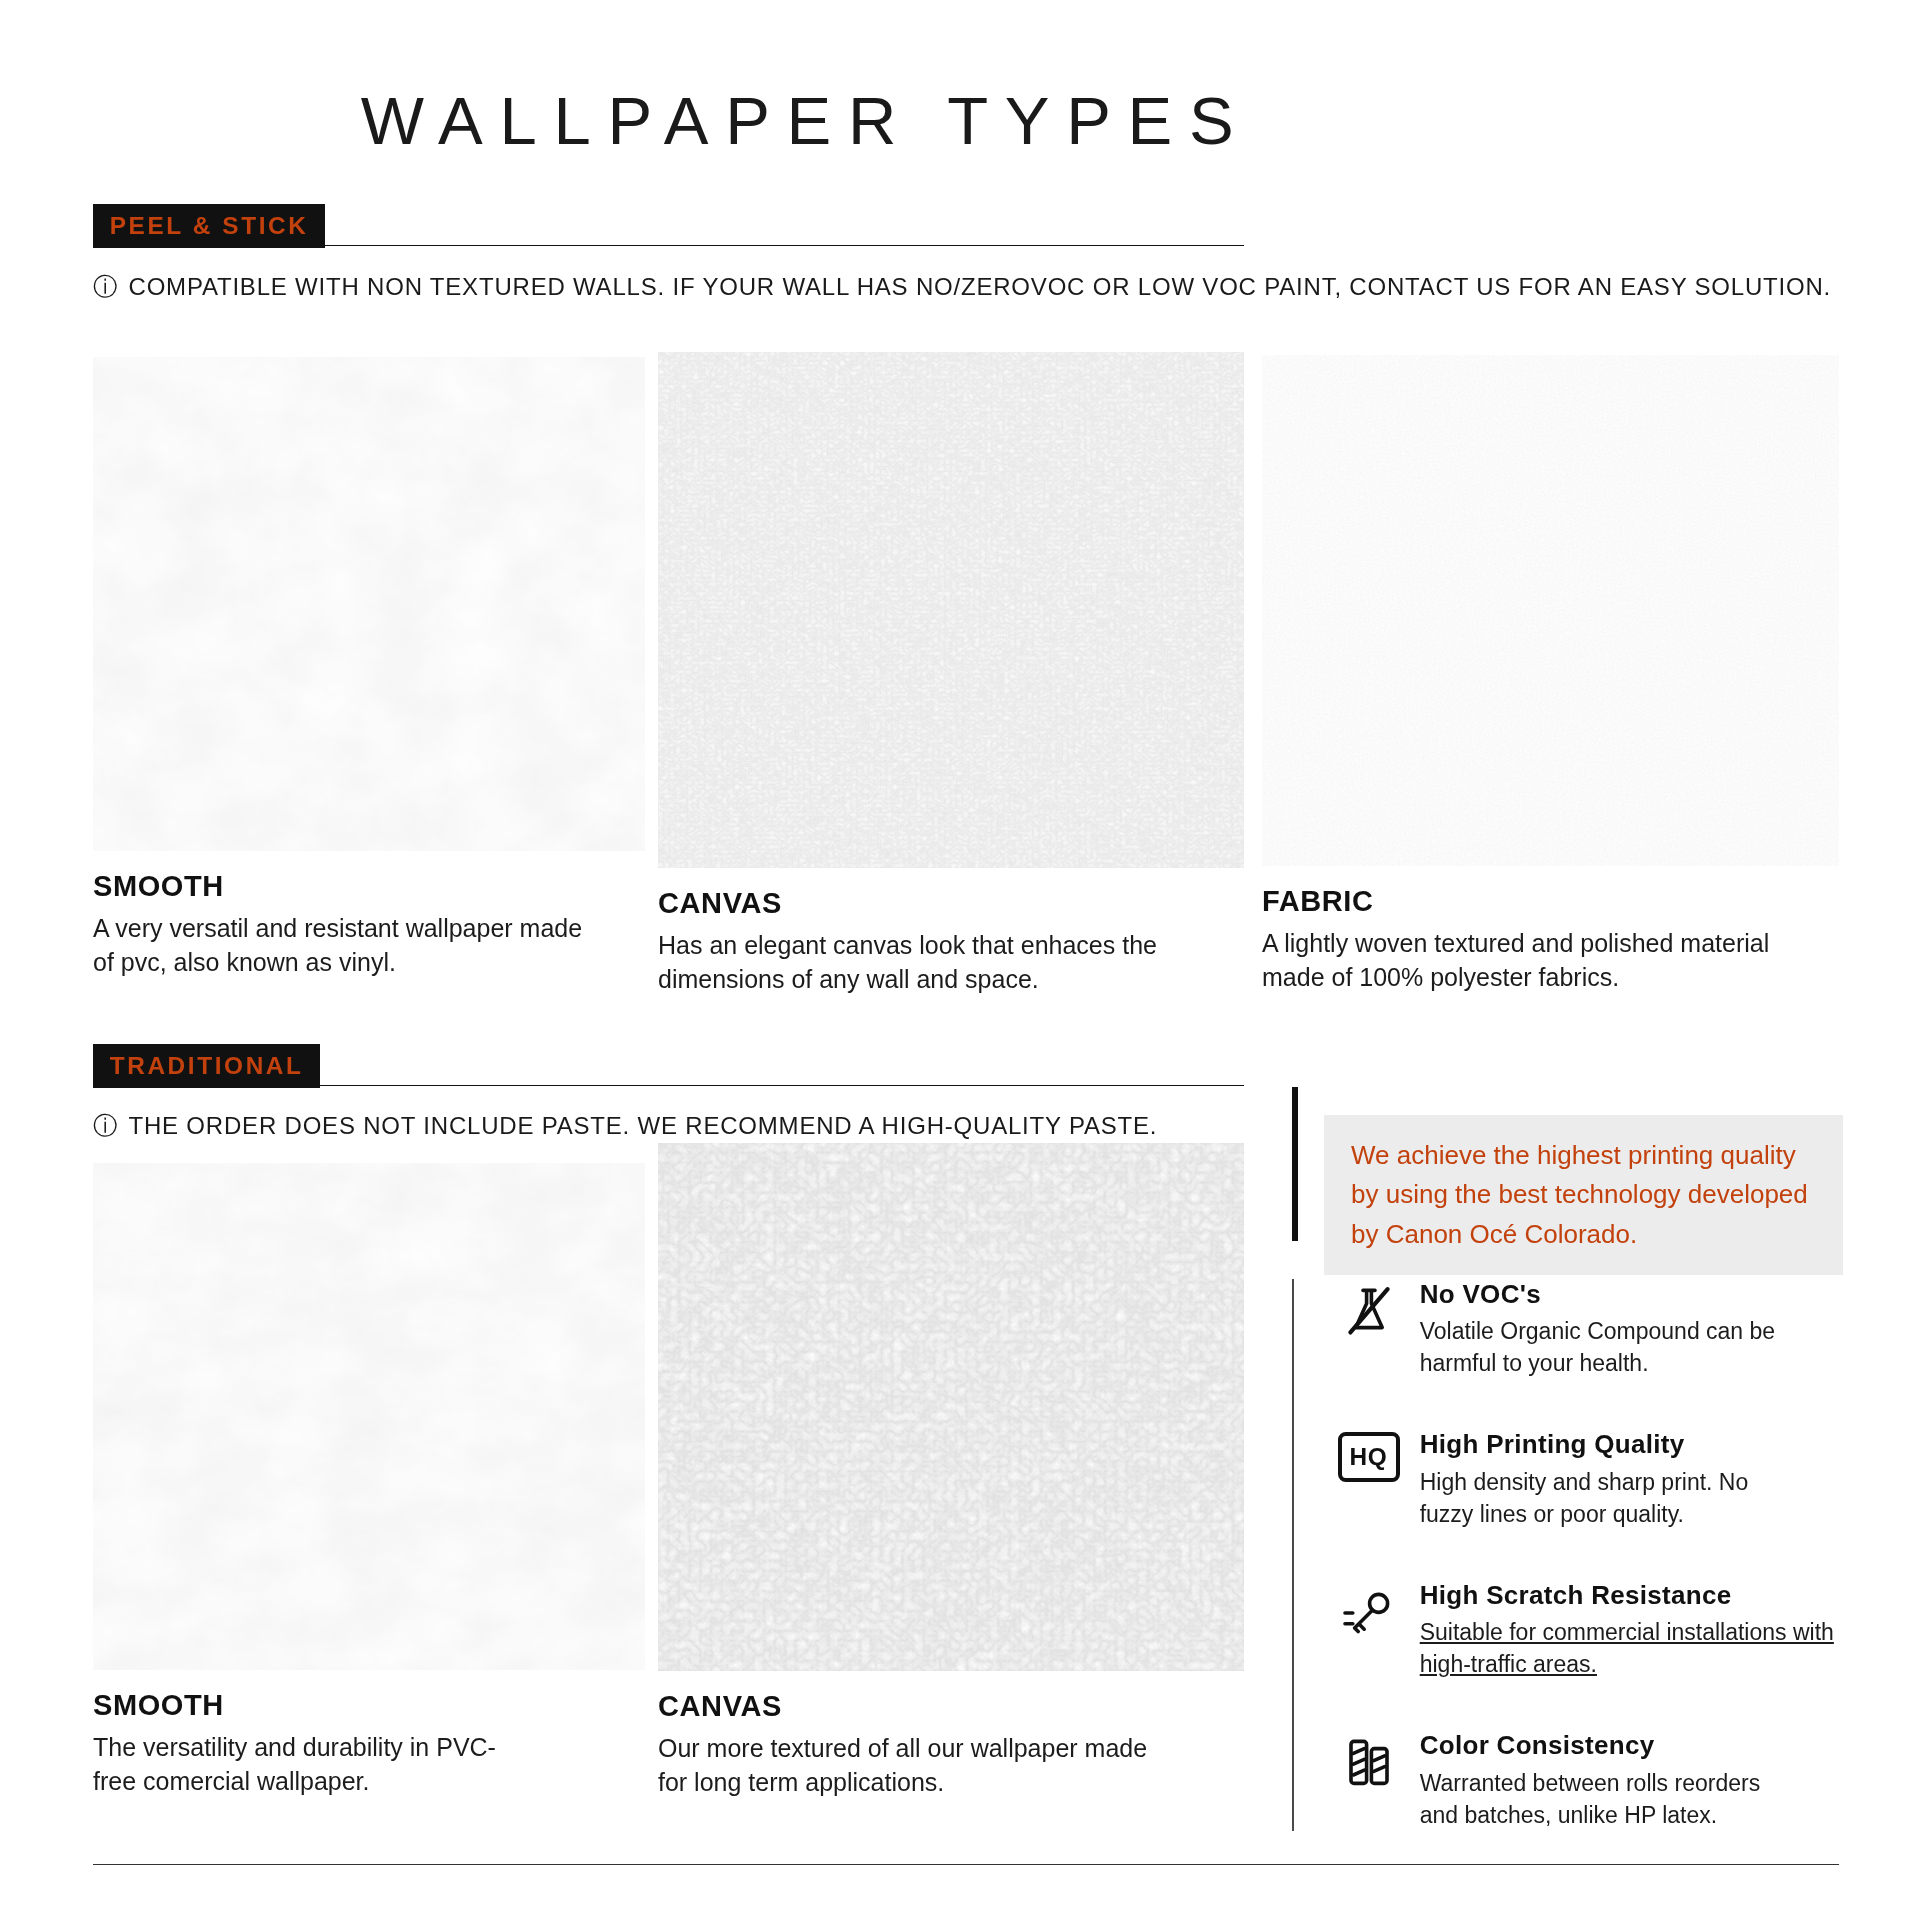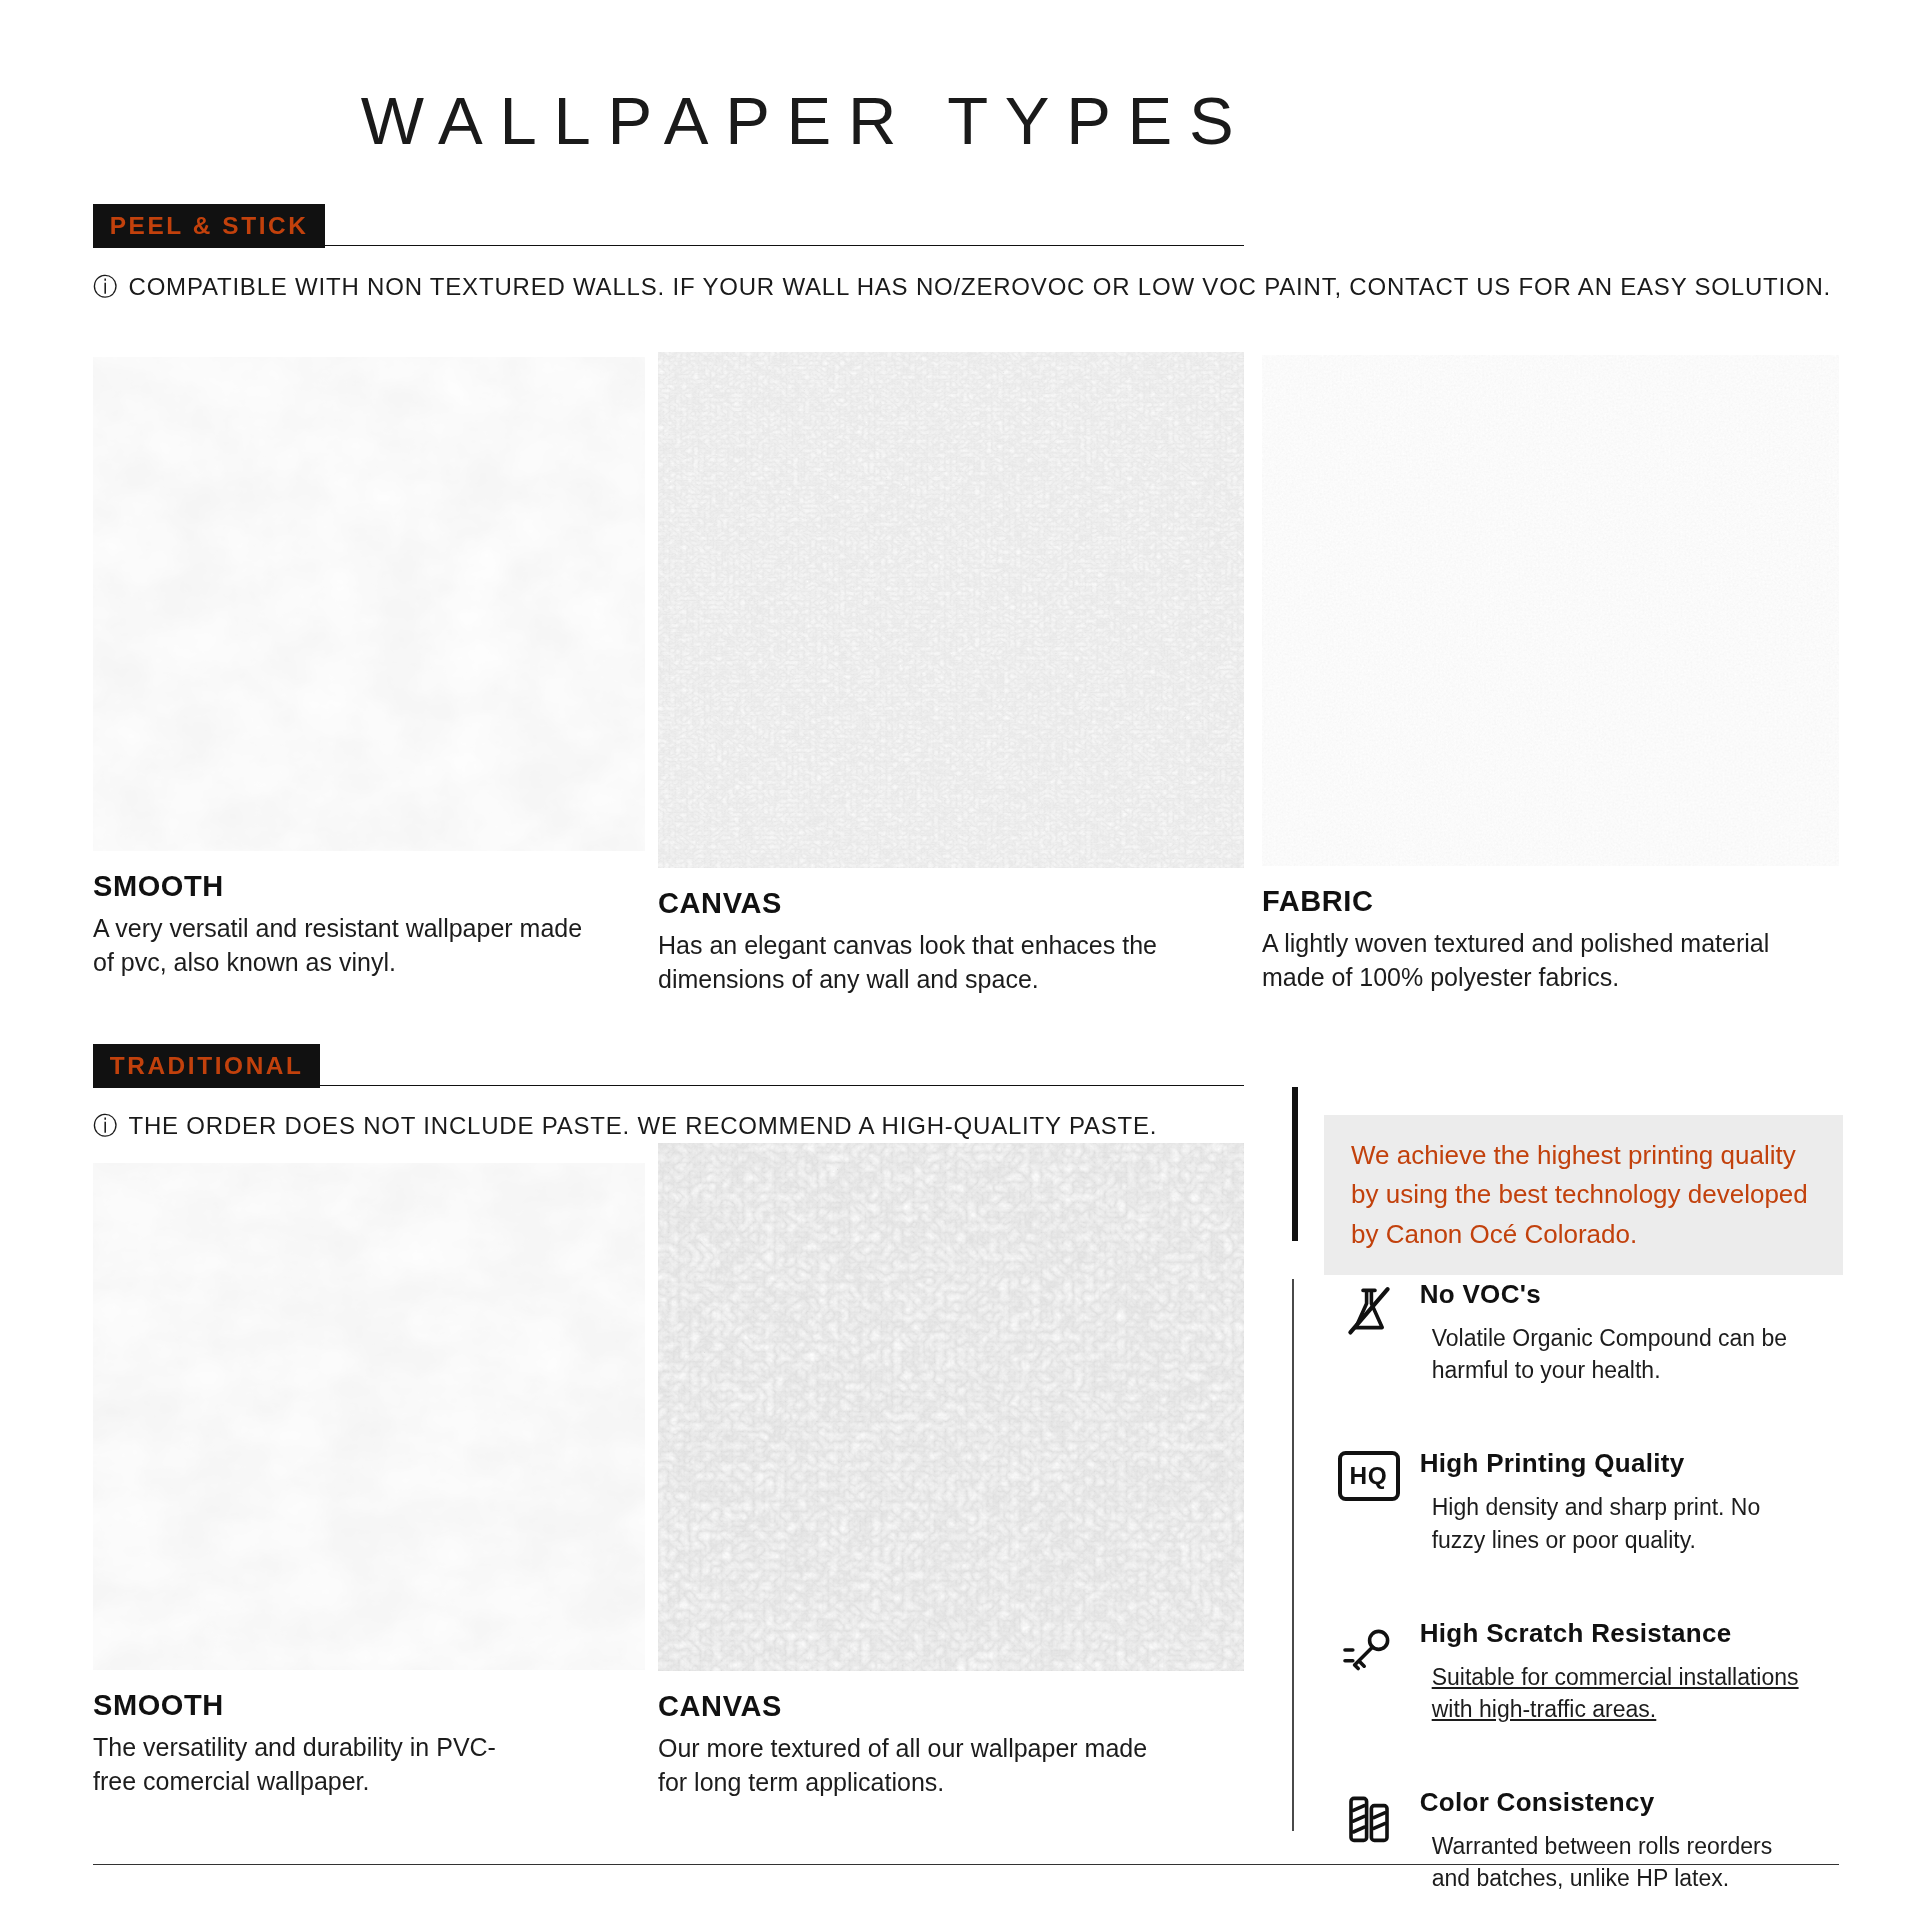--- a/index.html
+++ b/index.html
@@ -56,21 +56,21 @@
     background:#ececec;padding:20.5px 27px;font-size:26px;line-height:1.52;color:#c2410c;margin-top:28px;
   }
 
   
   .features-divider{position:absolute;left:1292px;top:1279px;width:1.9px;height:552px;background:#4a4a4a;}
   .features{position:absolute;left:1334px;top:1279px;width:520px;display:flex;flex-direction:column;gap:50px;}
   .feature{display:flex;gap:16.7px;align-items:flex-start;}
   .feature-icon{width:69px;flex:0 0 69px;display:flex;justify-content:center;padding-top:2.6px;align-items:flex-end;}
   .feature-icon svg{width:60px;height:60px;}
   .feature-title{font-size:26px;font-weight:700;margin:0 0 5.1px;letter-spacing:0.3px;}
-  .feature-desc{font-size:23px;line-height:1.4;margin:12px;color:#1c1c1c;}
+  .feature-desc{font-size:23px;line-height:1.4;margin:0;color:#1c1c1c;}
   .fd-1{max-width:360px;}
   .fd-2{max-width:350px;}
   .fd-3{max-width:421px;text-decoration:underline;}
   .fd-4{max-width:385px;}
   .hq-box{
     width:54px;height:42px;border:4.5px solid #111;border-radius:7.7px;
     display:flex;align-items:center;justify-content:center;
     font-size:24.4px;font-weight:800;letter-spacing:0.6px;color:#111;
   }
 

